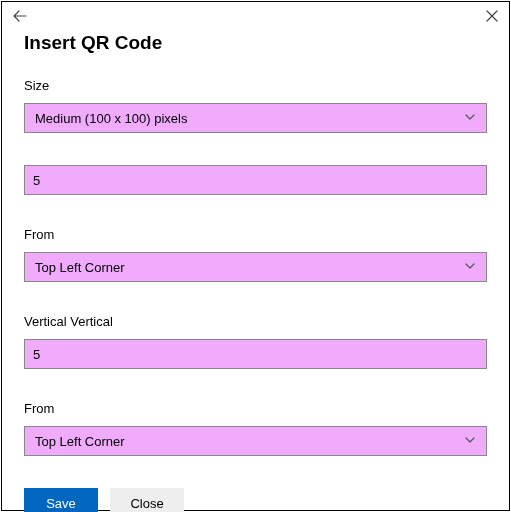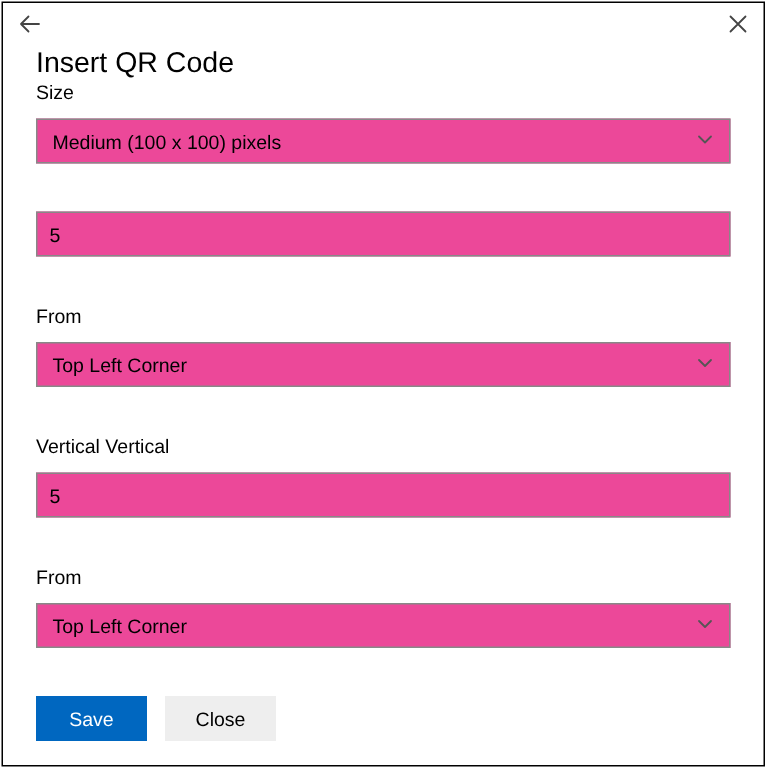--- a/index.html
+++ b/index.html
@@ -1,23 +1,23 @@
 <!DOCTYPE html>
 <html><head>
   <meta charset="utf-8">
   <style>
     *{box-sizing:border-box;margin:0;padding:0;font-family:"Segoe UI",Arial,sans-serif}
     body{width:511px;height:512px;overflow:hidden}
     .window{width:509px;height:510px;margin:1px;border:1px solid #000;background:#fff;display:flex;flex-direction:column;position:relative}
     .titlebar{display:flex;justify-content:space-between;align-items:center;padding:6px 10px 0 10px}
     .back-icon svg,.close-icon svg{display:block}
     .content{padding:8px 22px 0 22px;flex:1}
-    .page-title{font-size:19px;font-weight:400;}
+    .page-title{font-size:19px;font-weight:700;margin-bottom:24px}
     .field-label{font-size:13px;margin-bottom:10px;color:#000}
-    .select,.text-input{width:100%;height:30px;border:1px solid #888;background:#ec4899;font-size:13px;display:flex;align-items:center;position:relative}
+    .select,.text-input{width:100%;height:30px;border:1px solid #888;background:#f0abfc;font-size:13px;display:flex;align-items:center;position:relative}
     .select{padding:0 10px;justify-content:space-between;cursor:pointer}
     .text-input{padding:0 8px}
     .select .chev{flex-shrink:0}
     .group{margin-bottom:32px}
     .footer{padding:0 22px 18px 22px;display:flex;gap:12px}
     .btn{height:30px;min-width:74px;padding:0 16px;font-size:13px;border:none;cursor:pointer;display:inline-flex;align-items:center;justify-content:center}
     .btn-primary{background:#0067c0;color:#fff}
     .btn-secondary{background:#eee;color:#000}
   </style>
 </head>

